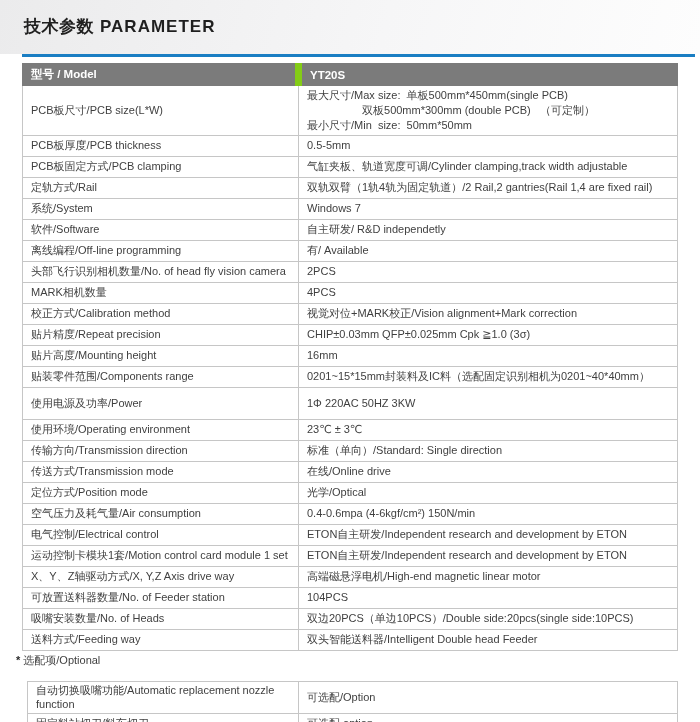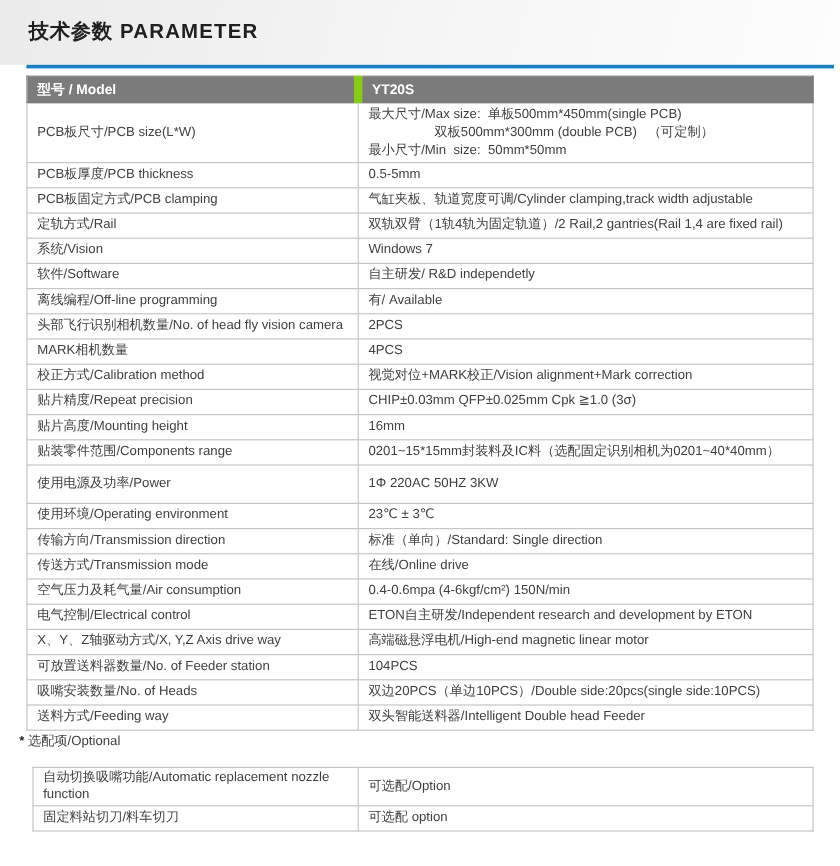--- a/index.html
+++ b/index.html
@@ -88,21 +88,21 @@
         </tr>
         <tr>
           <td class="k">PCB板固定方式/PCB clamping</td>
           <td class="v">气缸夹板、轨道宽度可调/Cylinder clamping,track width adjustable</td>
         </tr>
         <tr>
           <td class="k">定轨方式/Rail</td>
           <td class="v">双轨双臂（1轨4轨为固定轨道）/2 Rail,2 gantries(Rail 1,4 are fixed rail)</td>
         </tr>
         <tr>
-          <td class="k">系统/Vision</td>
+          <td class="k">系统/System</td>
           <td class="v">Windows 7</td>
         </tr>
         <tr>
           <td class="k">软件/Software</td>
           <td class="v">自主研发/ R&amp;D independetly</td>
         </tr>
         <tr>
           <td class="k">离线编程/Off-line programming</td>
           <td class="v">有/ Available</td>
         </tr>
@@ -140,25 +140,33 @@
         </tr>
         <tr>
           <td class="k">传输方向/Transmission direction</td>
           <td class="v">标准（单向）/Standard: Single direction</td>
         </tr>
         <tr>
           <td class="k">传送方式/Transmission mode</td>
           <td class="v">在线/Online drive</td>
         </tr>
         <tr>
+          <td class="k">定位方式/Position mode</td>
+          <td class="v">光学/Optical</td>
+        </tr>
+        <tr>
           <td class="k">空气压力及耗气量/Air consumption</td>
           <td class="v">0.4-0.6mpa (4-6kgf/cm²)  150N/min</td>
         </tr>
         <tr>
           <td class="k">电气控制/Electrical control</td>
+          <td class="v">ETON自主研发/Independent research and development by ETON</td>
+        </tr>
+        <tr>
+          <td class="k">运动控制卡模块1套/Motion control card module 1 set</td>
           <td class="v">ETON自主研发/Independent research and development by ETON</td>
         </tr>
         <tr>
           <td class="k">X、Y、Z轴驱动方式/X, Y,Z Axis drive way</td>
           <td class="v">高端磁悬浮电机/High-end magnetic linear motor</td>
         </tr>
         <tr>
           <td class="k">可放置送料器数量/No. of Feeder station</td>
           <td class="v">104PCS</td>
         </tr>

